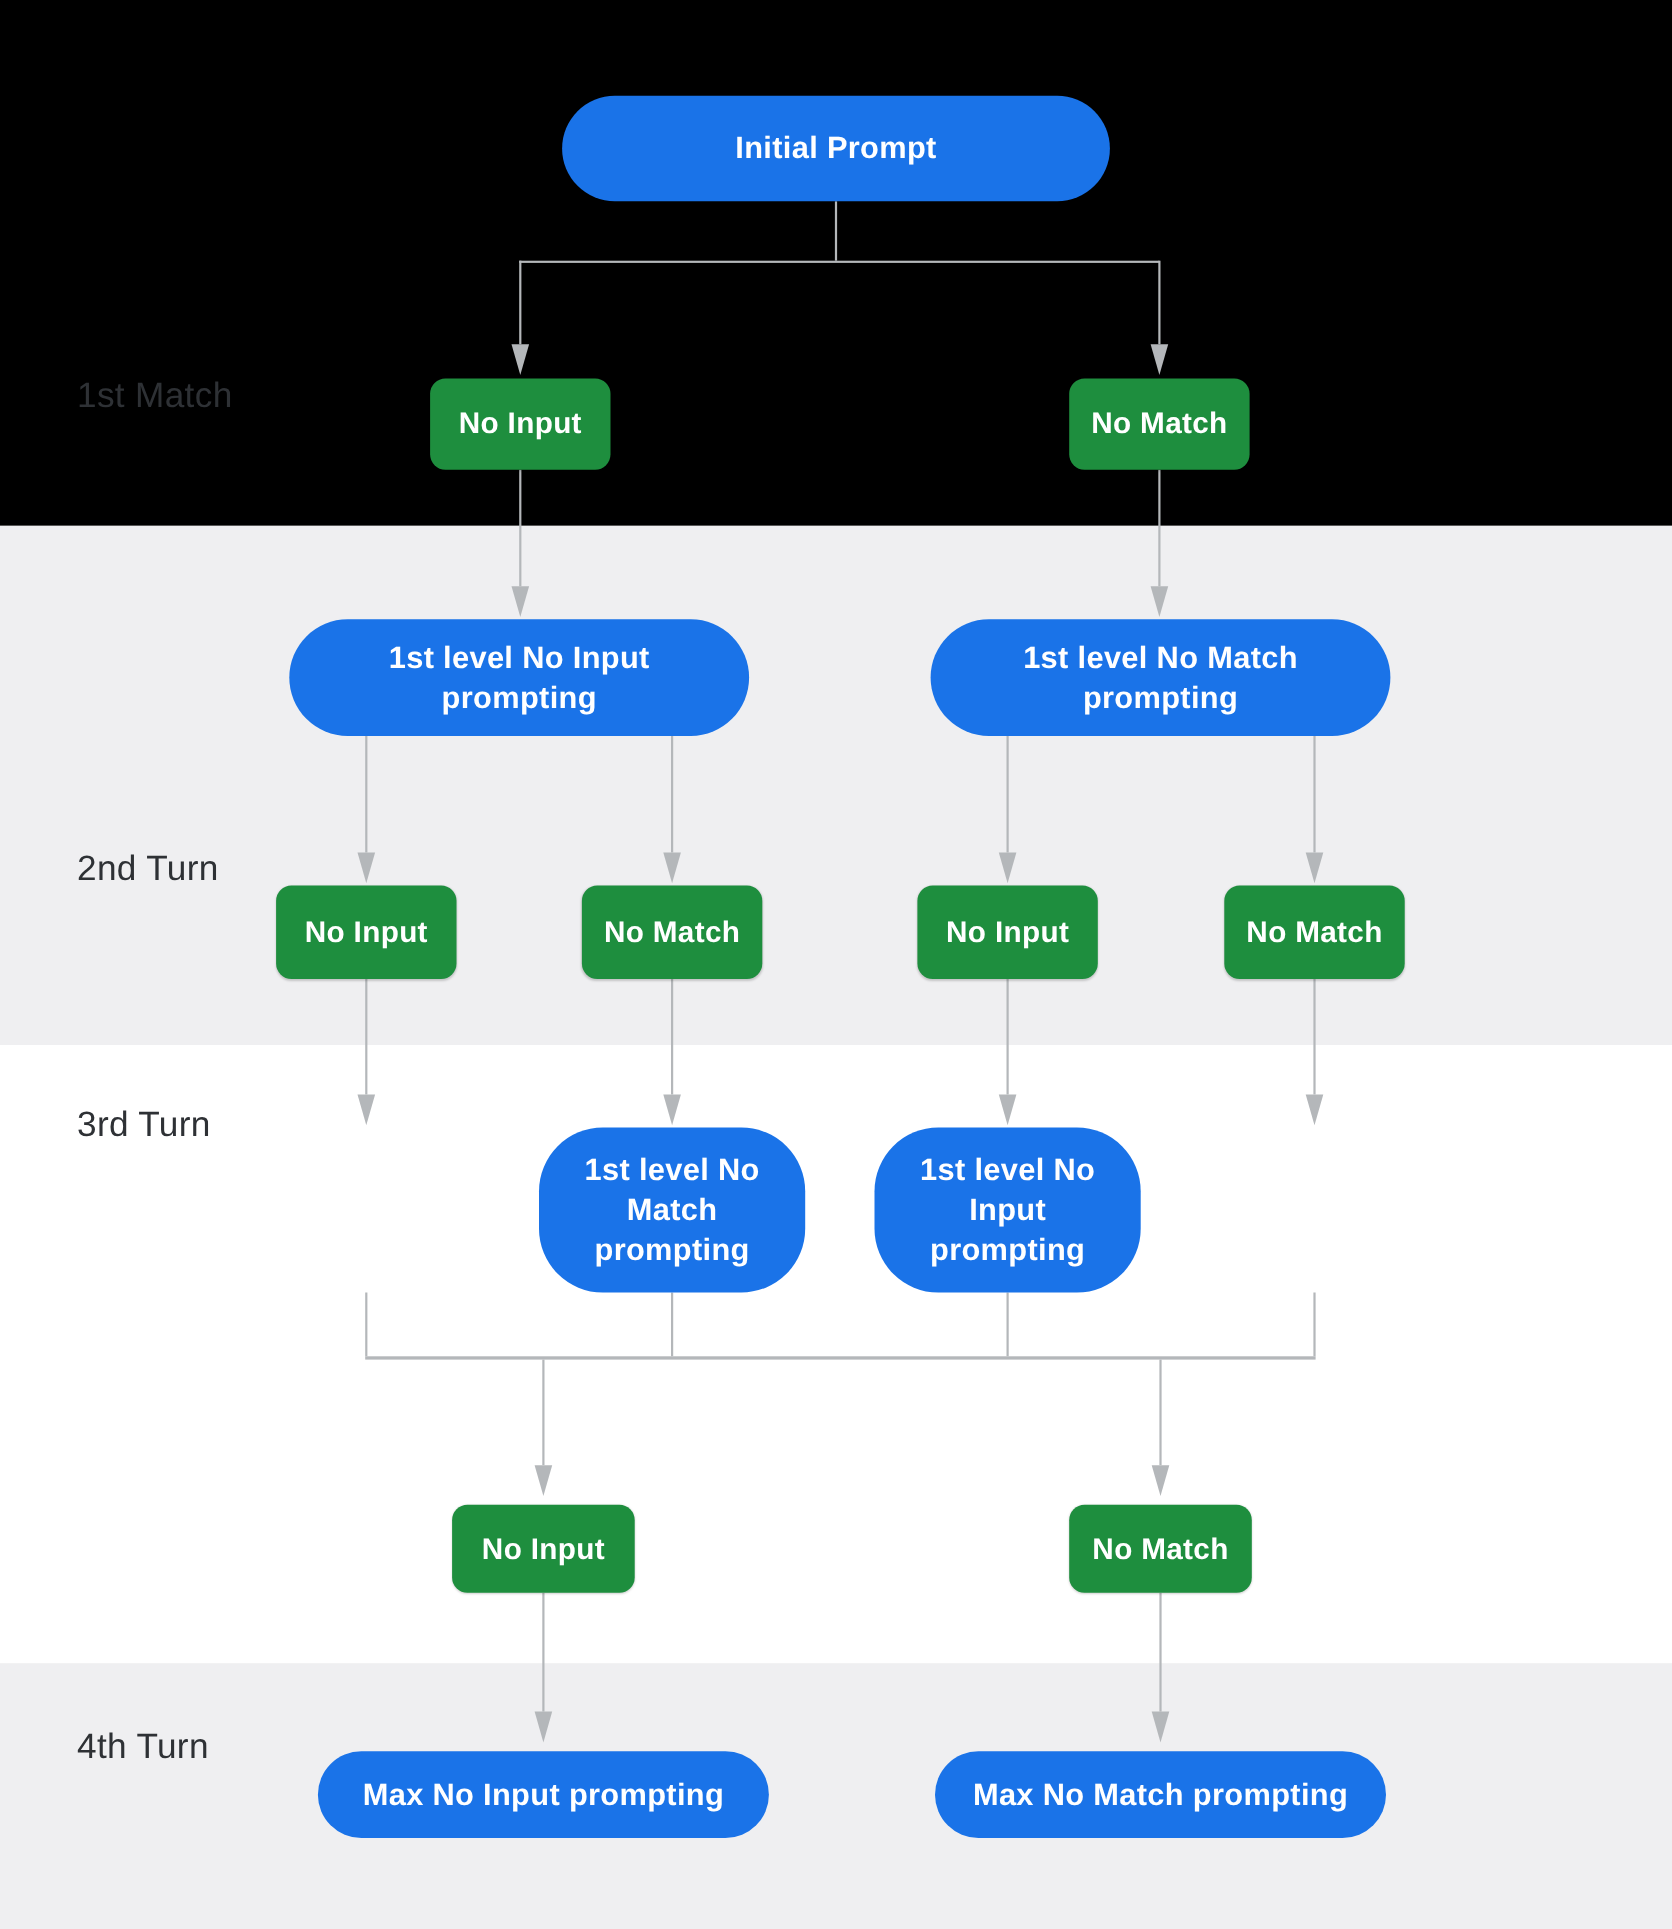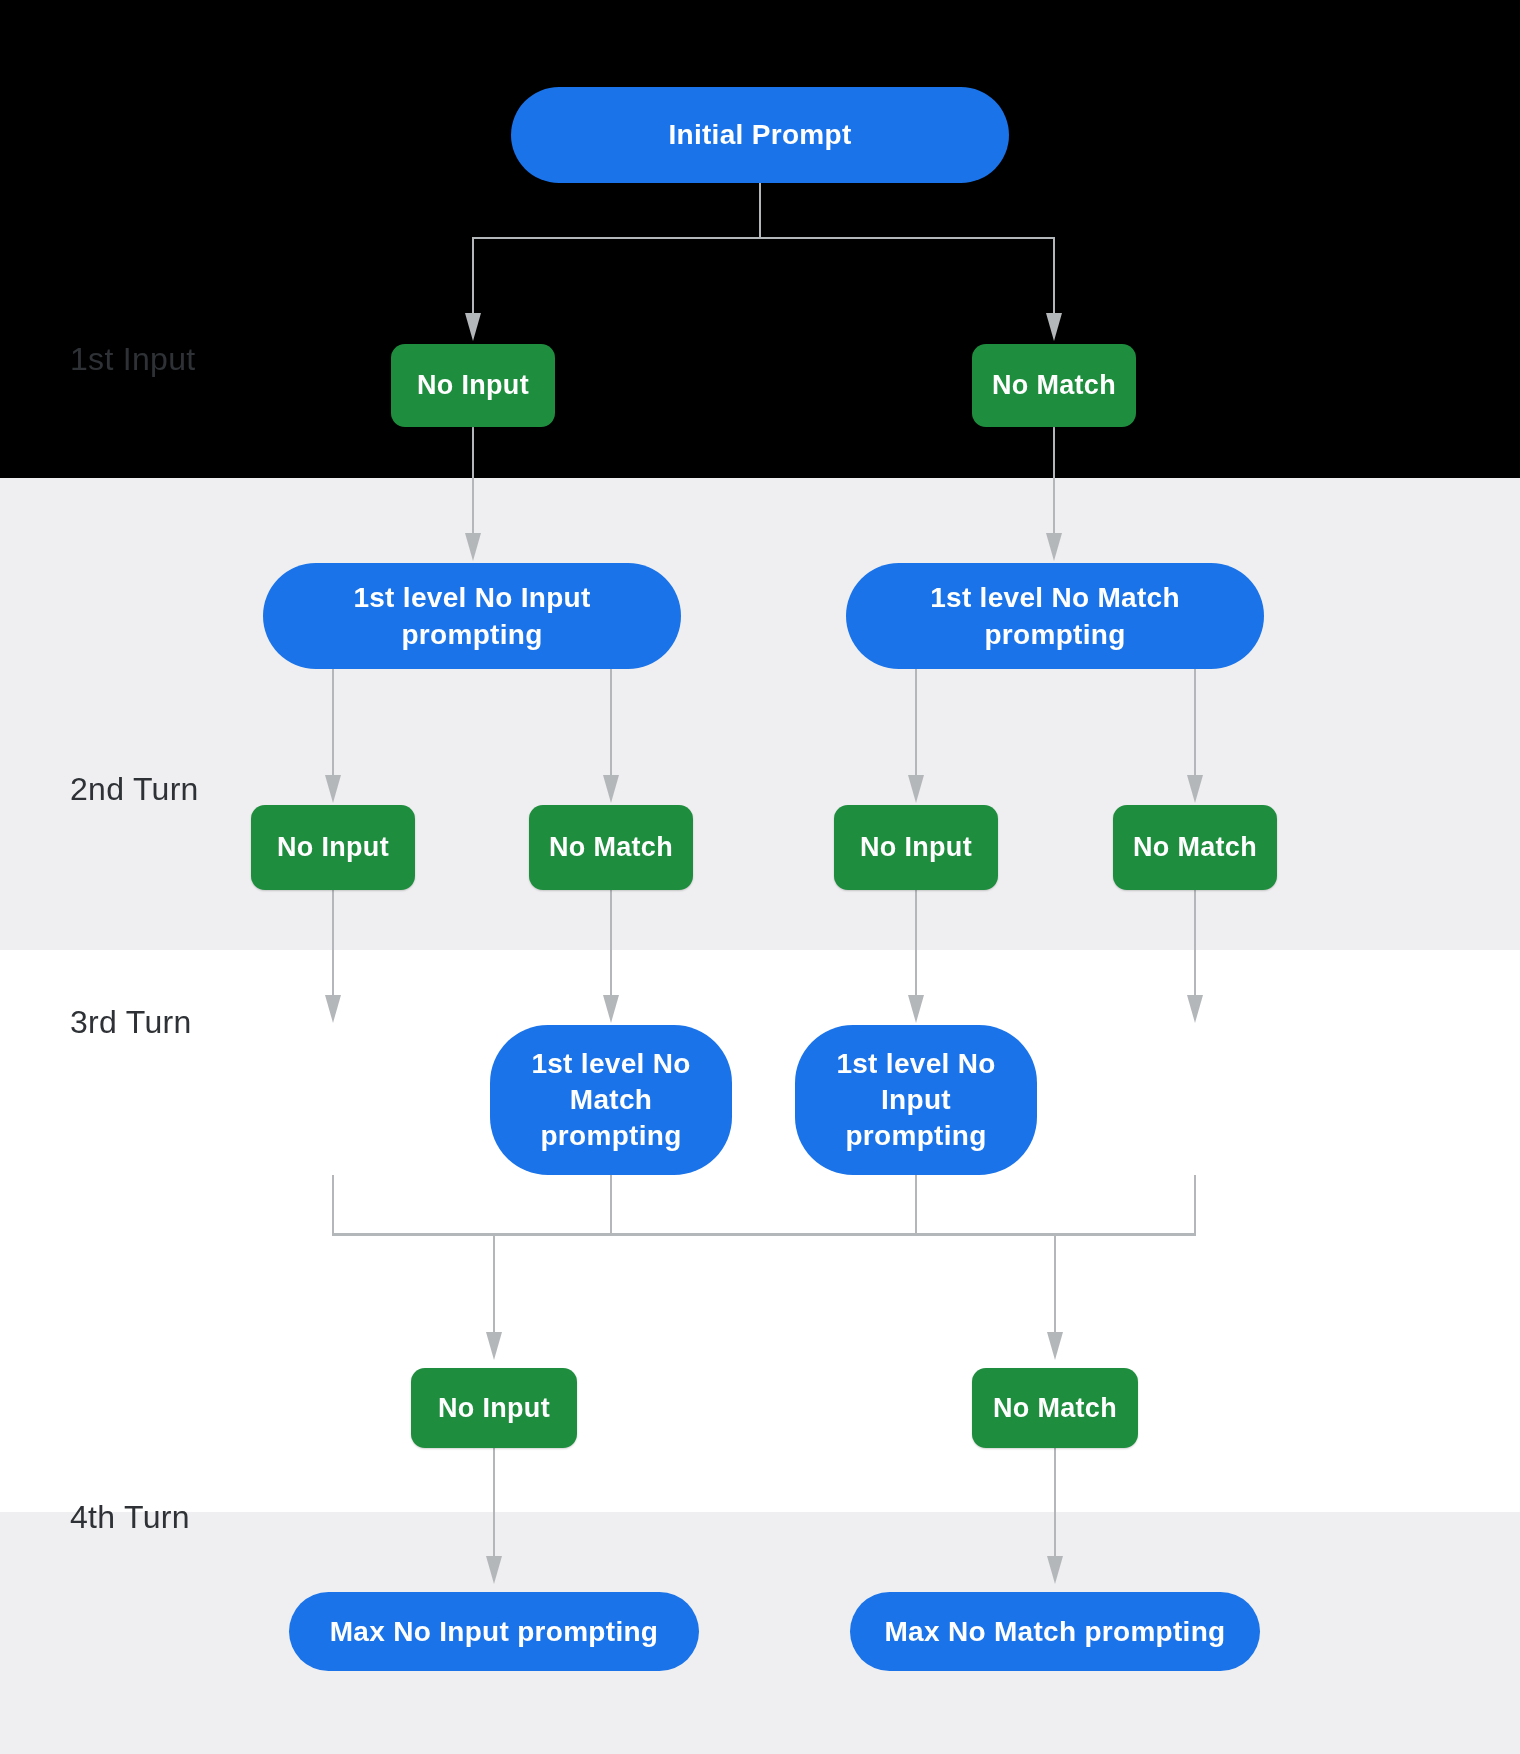--- a/index.html
+++ b/index.html
@@ -45,24 +45,24 @@
 </head>
 <body>
 
 <div id="canvas">
 
   <div class="band band-black" style="top:0;height:478px"></div>
   <div class="band band-gray" style="top:478px;height:472px"></div>
   <div class="band band-white" style="top:950px;height:562px"></div>
   <div class="band band-gray" style="top:1512px;height:242px"></div>
 
-  <div class="turn-label" style="top:341px">1st Input</div>
+  <div class="turn-label" style="top:341px">1st Match</div>
   <div class="turn-label" style="top:771px">2nd Turn</div>
   <div class="turn-label" style="top:1004px">3rd Turn</div>
-  <div class="turn-label" style="top:1499px">4th Turn</div>
+  <div class="turn-label" style="top:1569px">4th Turn</div>
 
   <div class="vline" style="left:759px;top:183px;height:54px"></div>
   <div class="hline" style="left:472px;top:237px;width:582px"></div>
   <div class="vline" style="left:472px;top:237px;height:76px"></div>
   <div class="ahead" style="left:465px;top:313px"></div>
   <div class="vline" style="left:1053px;top:237px;height:76px"></div>
   <div class="ahead" style="left:1046px;top:313px"></div>
 
   <div class="vline" style="left:472px;top:427px;height:106px"></div>
   <div class="ahead" style="left:465px;top:533px"></div>

